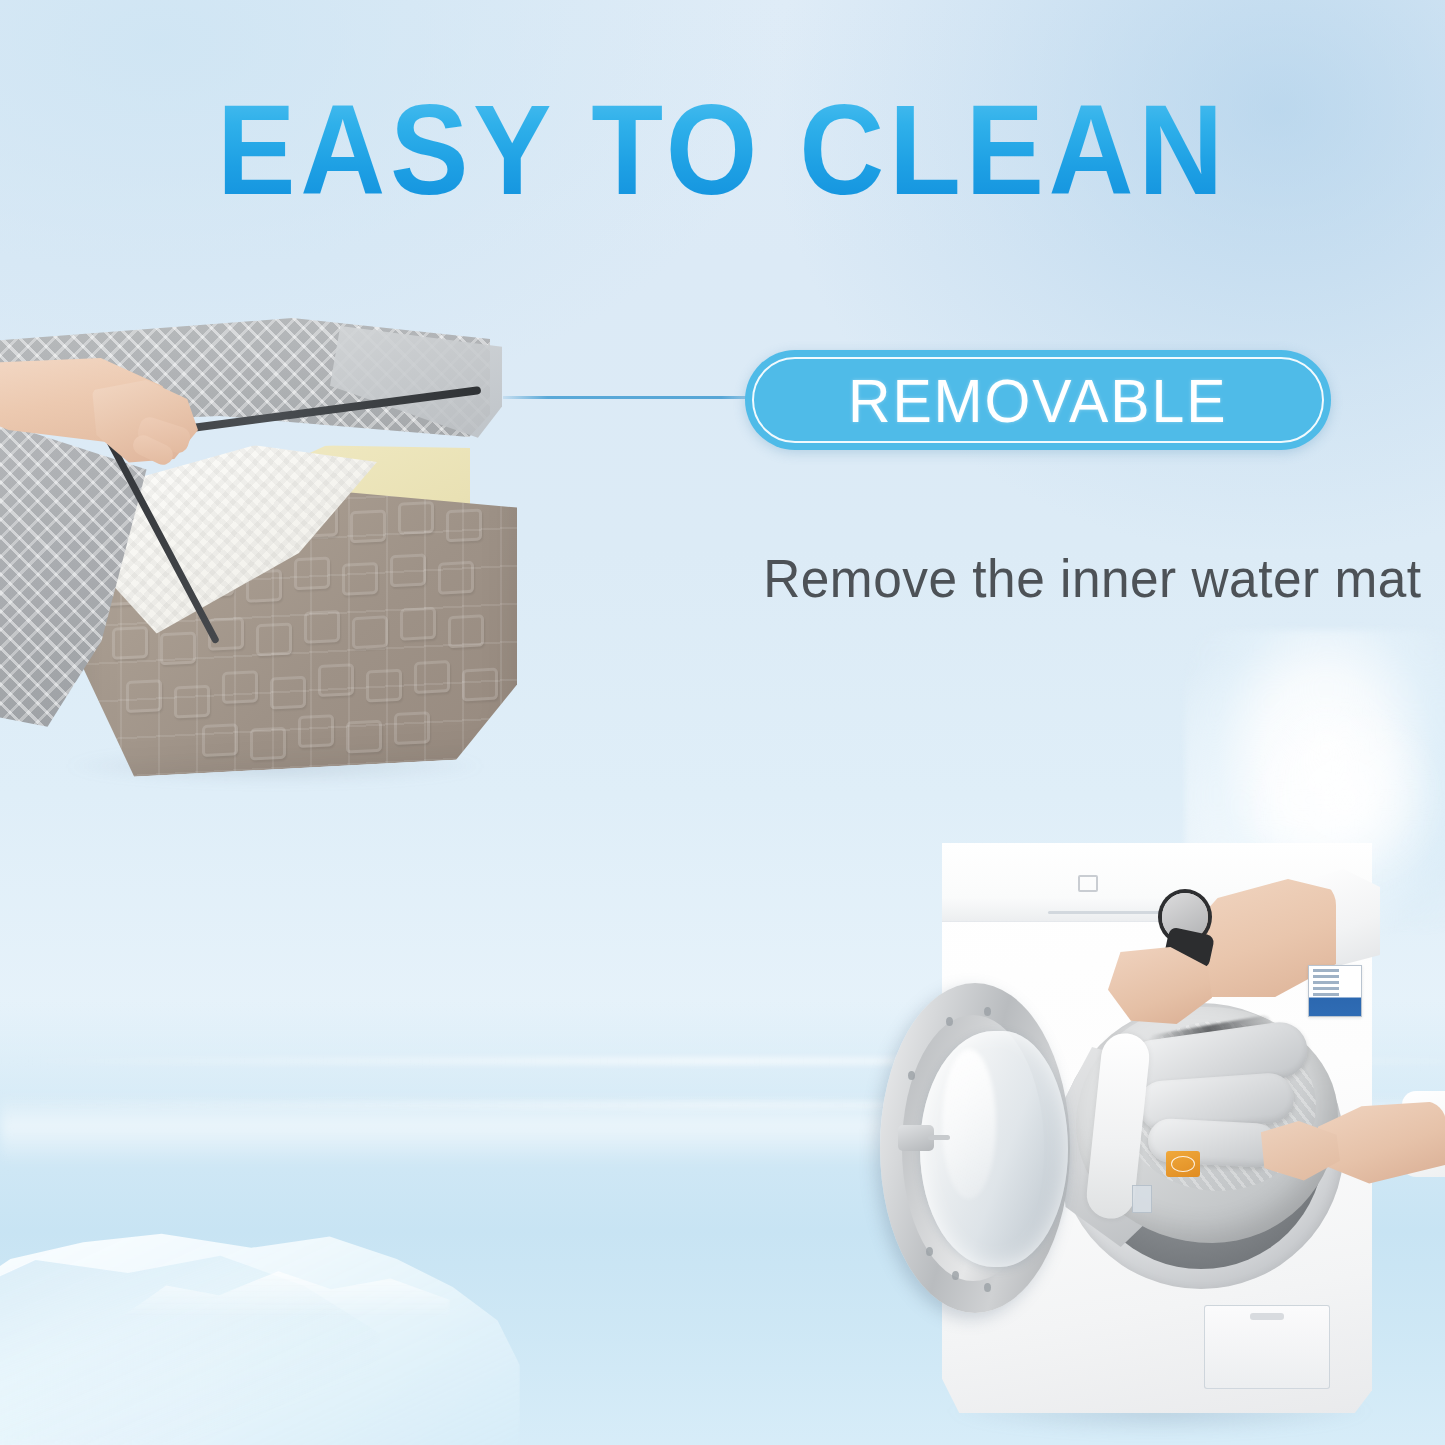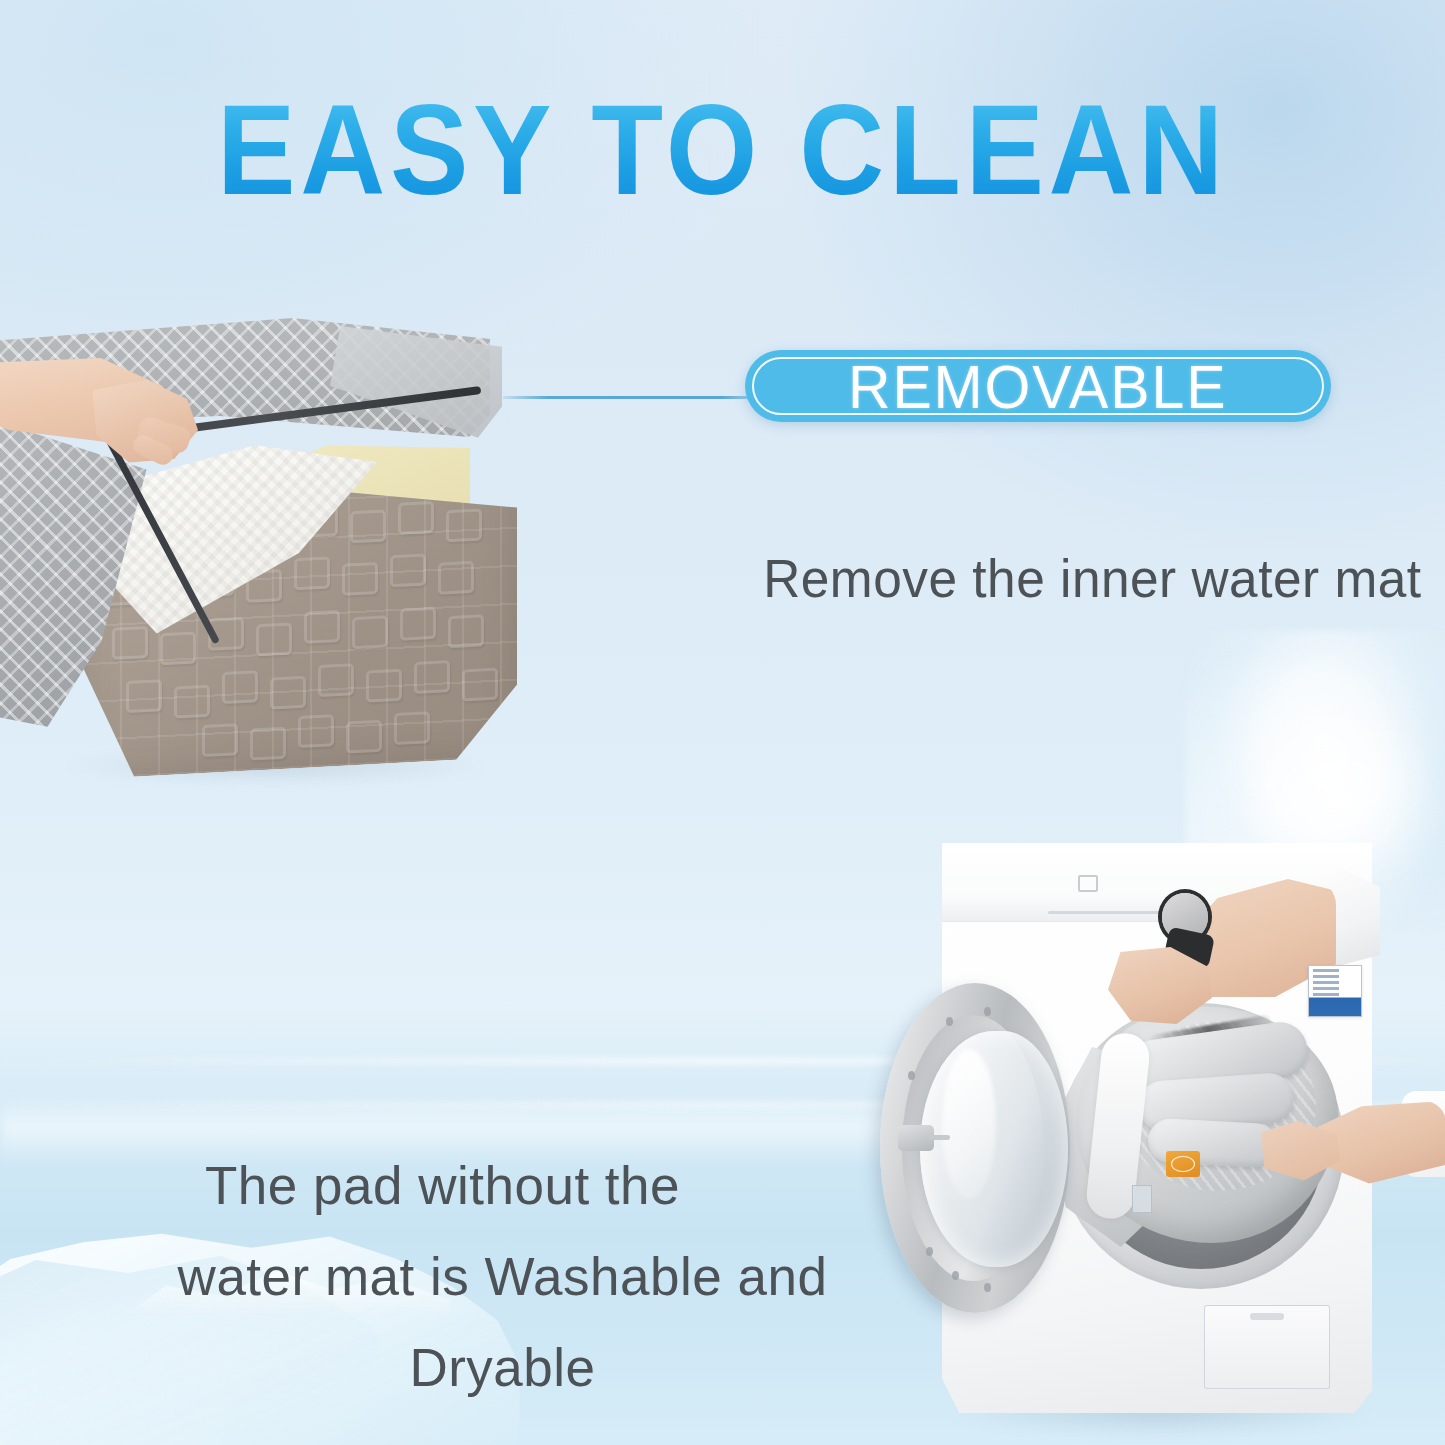--- a/index.html
+++ b/index.html
@@ -160,21 +160,21 @@
     position: relative;
     color: #ffffff;
     font-size: 62px;
     letter-spacing: 2px;
     font-weight: 400;
     font-family: "Liberation Sans Narrow", "Liberation Sans", sans-serif;
     transform: scaleX(0.95);
     white-space: nowrap;
     text-shadow: 0 0 4px rgba(255,255,255,0.35);
   }
-  #badge-removable { left: 745px; top: 350px; width: 586px; height: 72px; }
+  #badge-removable { left: 745px; top: 350px; width: 586px; height: 100px; }
   #badge-washable  { left: 96px;  top: 932px; width: 685px; height: 108px; }
   #badge-washable .badge-label { font-size: 66px; }
 
   
   .leader-line {
     position: absolute;
     left: 503px; top: 396px;
     width: 248px; height: 3px;
     background: linear-gradient(to right, rgba(70,150,205,0.15), #5aa9d8 18%, #57a6d6 88%, rgba(90,169,216,0.5));
   }
@@ -718,24 +718,20 @@
   </div>
 
   <div class="leader-line"></div>
   <div class="leader-dot"></div>
 
   <div class="badge" id="badge-removable">
     <span class="badge-label">REMOVABLE</span>
   </div>
   <div class="caption" id="caption-removable">Remove the inner water mat</div>
 
-  <div class="caption" id="caption-washable">
-    <span class="cap-line cap-line-1">The pad without the</span>
-    <span class="cap-line cap-line-2">water mat is Washable and Dryable</span>
-  </div>
 
   <div class="photo-washer">
     <div class="washer-shadow"></div>
     <div class="washer-body"></div>
     <div class="washer-top-panel"></div>
     <div class="washer-brand"></div>
     <div class="washer-panel-line"></div>
 
     <div class="drum-outer"></div>
     <div class="drum-inner"></div>

